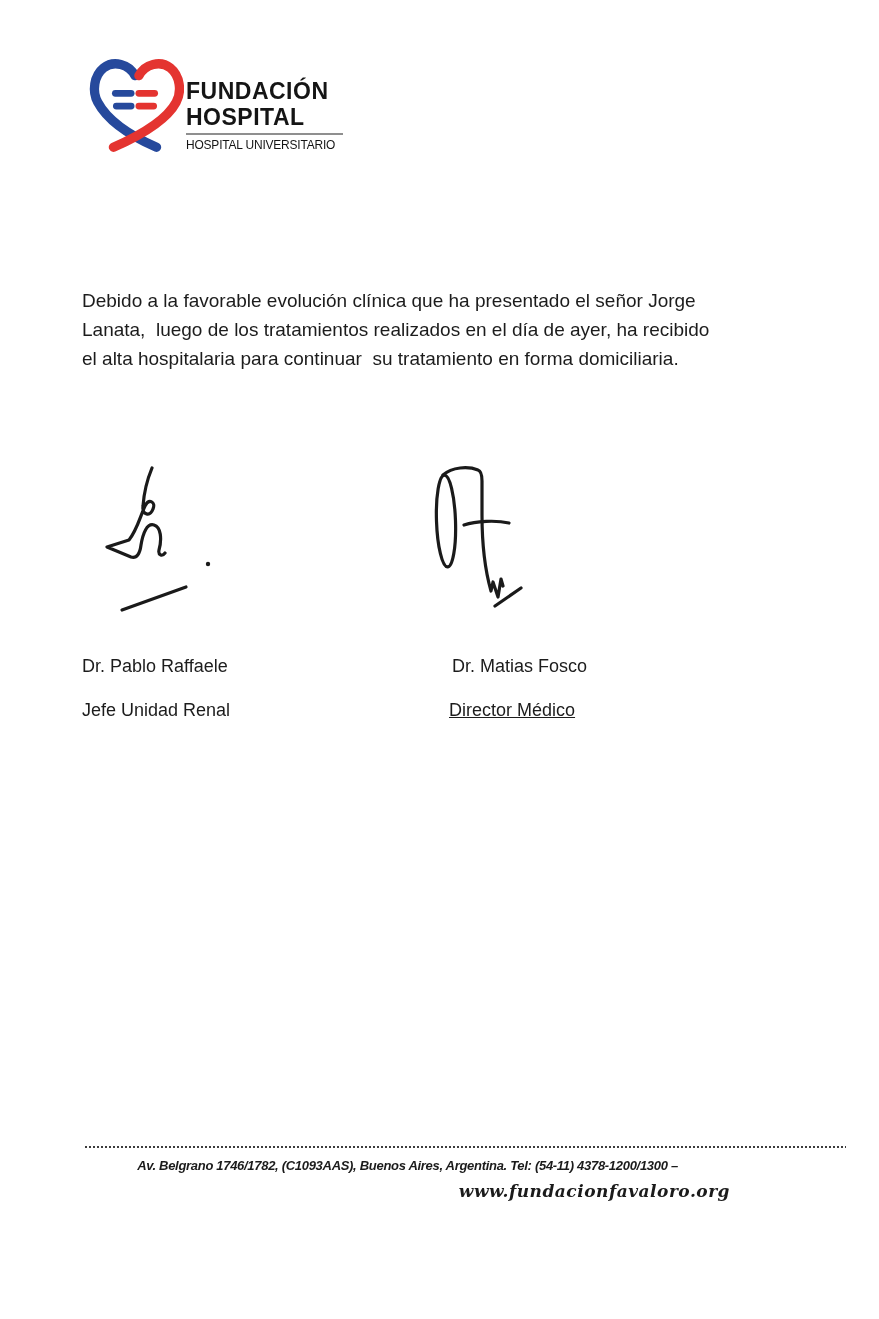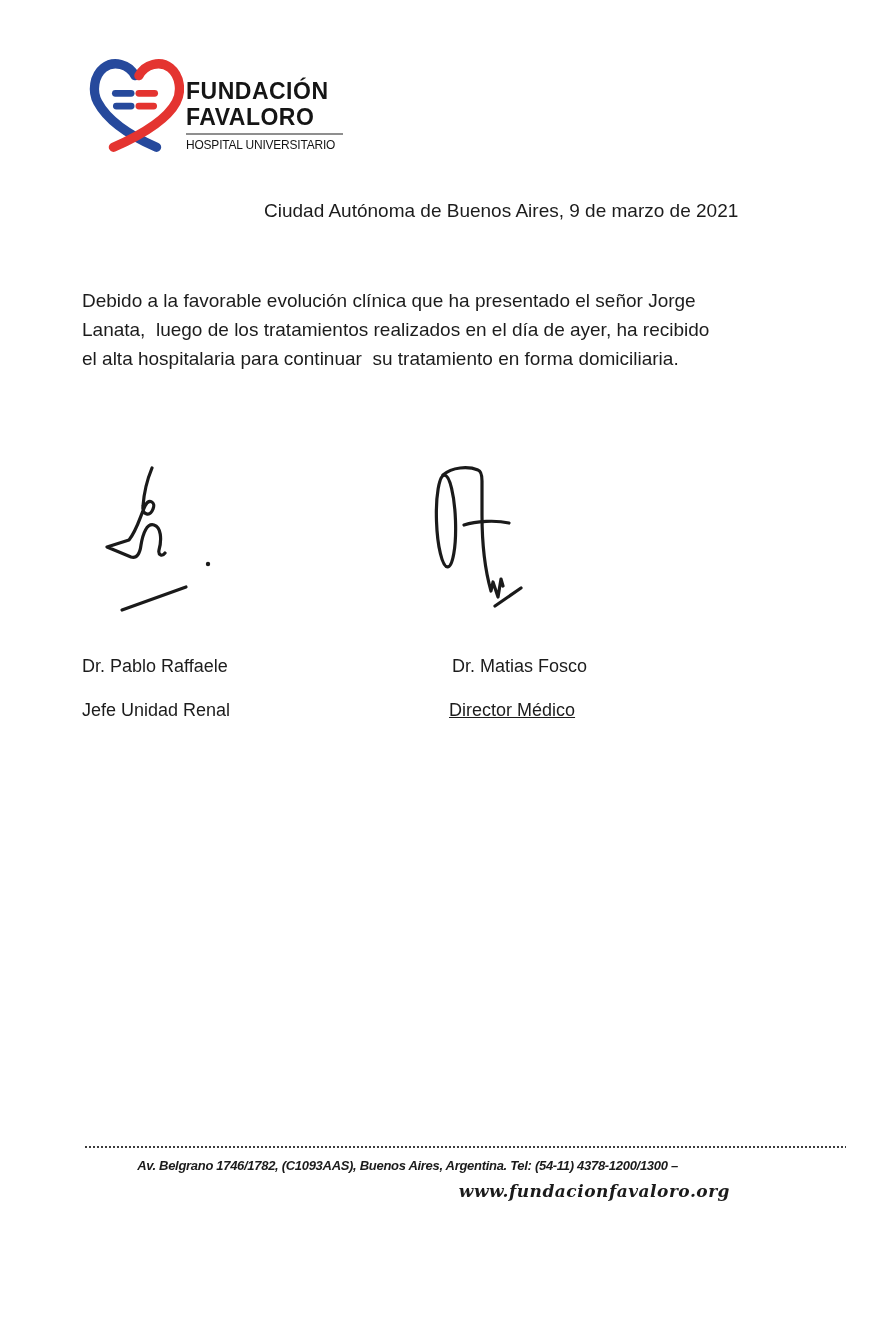--- a/index.html
+++ b/index.html
@@ -110,27 +110,26 @@
 
       <g stroke-width="9.5">
         <path d="M 54 20 C 60 8 76 4 86 12 C 96 20 98 36 92 47 C 84 62 62 78 28 93" stroke="#e43430"></path>
         <path stroke-width="7" d="M 70 38 L 54 38" stroke="#e43430"></path>
         <path stroke-width="7" d="M 69 51 L 54 51" stroke="#e43430"></path>
       </g>
     </svg>
 
     <div class="abs logo-text">
       <div class="logo-name">FUNDACIÓN</div>
-      <div class="logo-name">FAVALORO</div>
+      <div class="logo-name">HOSPITAL</div>
       <div class="logo-divider"></div>
       <div class="logo-sub">HOSPITAL UNIVERSITARIO</div>
     </div>
   </div>
 
-  <div class="abs date-line">Ciudad Autónoma de Buenos Aires, 9 de marzo de 2021</div>
 
   <div class="abs body-text">Debido a la favorable evolución clínica que ha presentado el señor Jorge
 Lanata,  luego de los tratamientos realizados en el día de ayer, ha recibido
 el alta hospitalaria para continuar  su tratamiento en forma domiciliaria.</div>
 
   <svg class="abs sig sig-1" viewBox="0 0 130 160" fill="none" stroke-width="3.2" stroke-linecap="round" stroke-linejoin="round">
     <path d="M 52 8 C 47 20 44 32 43 46 C 42 55 50 57 53 49 C 56 42 49 38 45 46 C 40 57 37 70 29 80 L 7 87 L 31 97 C 37 99 40 93 41 85 C 43 73 47 63 54 65 C 61 67 62 79 59 90 C 58 95 62 97 65 93" stroke="#1a1a1a"></path>
     <circle cx="108" cy="104" r="2.2" stroke="none" fill="#1a1a1a"></circle>
     <path d="M 22 150 L 86 127" stroke="#1a1a1a"></path>
   </svg>

